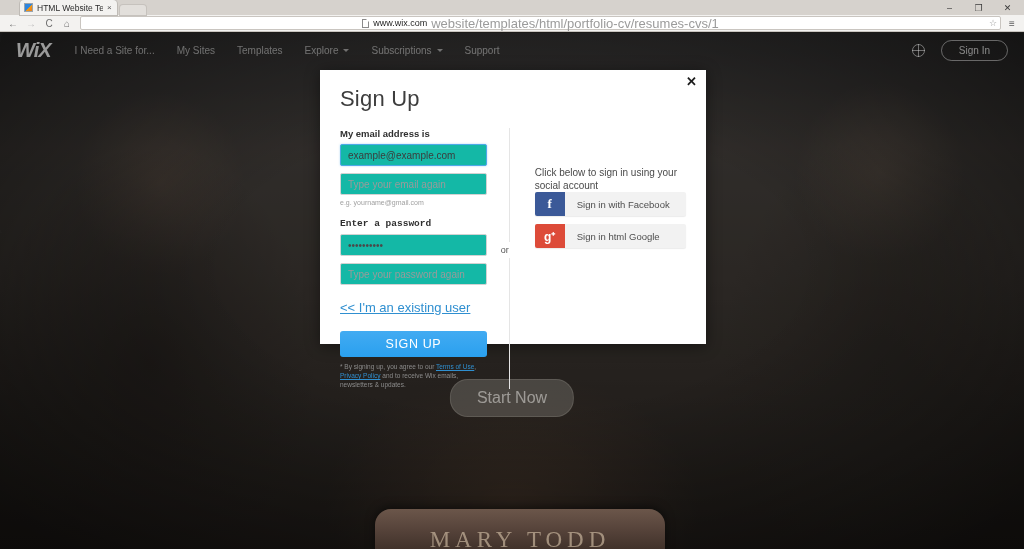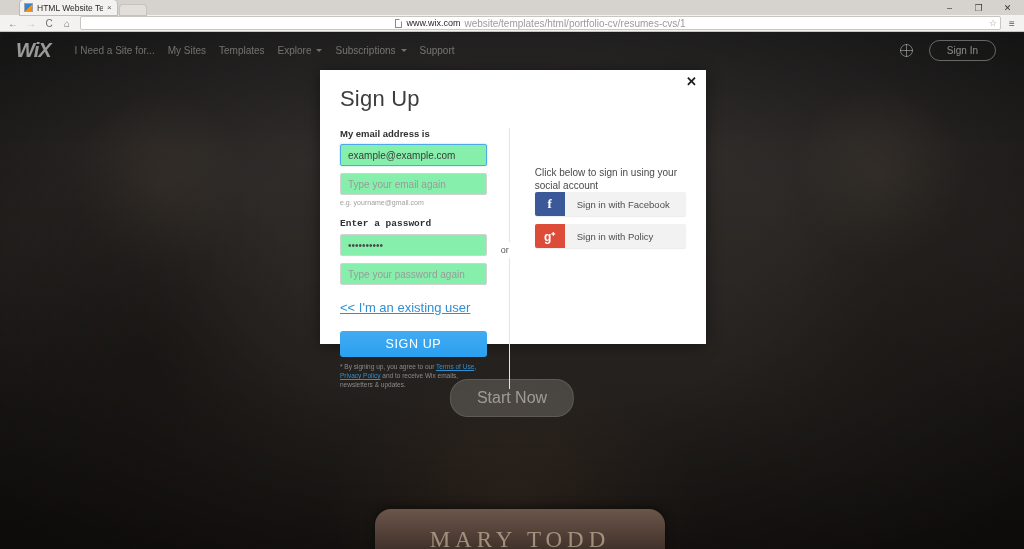--- a/index.html
+++ b/index.html
@@ -113,21 +113,21 @@
     border: 1px solid #8b8b8b;
     background: #fff;
     position: relative;
     flex: 0 0 auto;
   }
   .page-icon:after{
     content:""; position:absolute; right:-1px; top:-1px;
     border-left:3px solid transparent; border-top:3px solid #fff;
   }
   .url-host { font-size: 9px; color: #1f1f1f; line-height: 13px; }
-  .url-path { font-size: 10px; color: #9b9b9b; line-height: 13px; }
+  .url-path { font-size: 13px; color: #9b9b9b; line-height: 13px; }
   .omni-right {
     position: absolute; right: 3px; top: 0; bottom: 0;
     display: flex; align-items: center;
   }
   .star { font-size: 9px; color: #9b9b9b; cursor: pointer; }
   .menu-btn {
     width: 16px; height: 16px;
     display:flex; align-items:center; justify-content:center;
     font-size: 10px; color: #5b5b5b; cursor: pointer;
   }
@@ -183,37 +183,37 @@
     font-family: "Liberation Serif", serif;
     font-size: 23px;
     letter-spacing: 5px;
     color: rgba(214,196,170,.62);
     padding-bottom: 2px;
     white-space: nowrap;
   }
 
   
   .wixnav {
-    position: absolute; top: 0; left: 0; right: 12px;
+    position: absolute; top: 0; left: 0; right: 0;
     height: 34px;
     display: flex;
     align-items: center;
     padding: 0 16px;
     z-index: 5;
   }
   .wix-logo {
     font-size: 20px;
     font-weight: bold;
     font-style: italic;
     color: rgba(236,236,236,.62);
     letter-spacing: -1px;
     margin-right: 24px;
     user-select: none;
   }
-  .nav-items { display: flex; align-items: center; gap: 13px; }
+  .nav-items { display: flex; align-items: center; gap: 22px; }
   .nav-item {
     font-size: 10px;
     color: rgba(224,224,224,.42);
     display: flex; align-items: center; gap: 5px;
     cursor: pointer;
     white-space: nowrap;
   }
   .caret {
     width: 0; height: 0;
     border-left: 3px solid transparent;
@@ -336,21 +336,21 @@
   .field-label.second { margin-top: 12px; font-family: Liberation Mono, monospace; }
   .text-input {
     width: 100%;
     height: 22px;
     border: 1px solid #d2d2d2;
     border-radius: 2px;
     font-size: 10px;
     color: #4a4a4a;
     padding: 0 7px;
     font-family: "Liberation Sans", sans-serif;
-    background: #86efac;
+    background: #14b8a6;
     outline: none;
     display: block;
     margin-bottom: 7px;
   }
   .text-input::placeholder { color: #9a9a9a; }
   .text-input.focused {
     border: 1px solid #4ea9e8;
     box-shadow: 0 0 2px rgba(78,169,232,.5);
     color: #3c3c3c;
   }
@@ -538,21 +538,21 @@
         <div class="col-right">
           <div class="social-intro">Click below to sign in using your social account</div>
 
           <div class="social-btn">
             <span class="social-icon fb-icon">f</span>
             <span class="social-label">Sign in with Facebook</span>
           </div>
 
           <div class="social-btn">
             <span class="social-icon gp-icon">g⁺</span>
-            <span class="social-label">Sign in with Policy</span>
+            <span class="social-label">Sign in html Google</span>
           </div>
         </div>
 
       </div>
     </div>
 
   </div>
 </div>
 
 </body></html>

